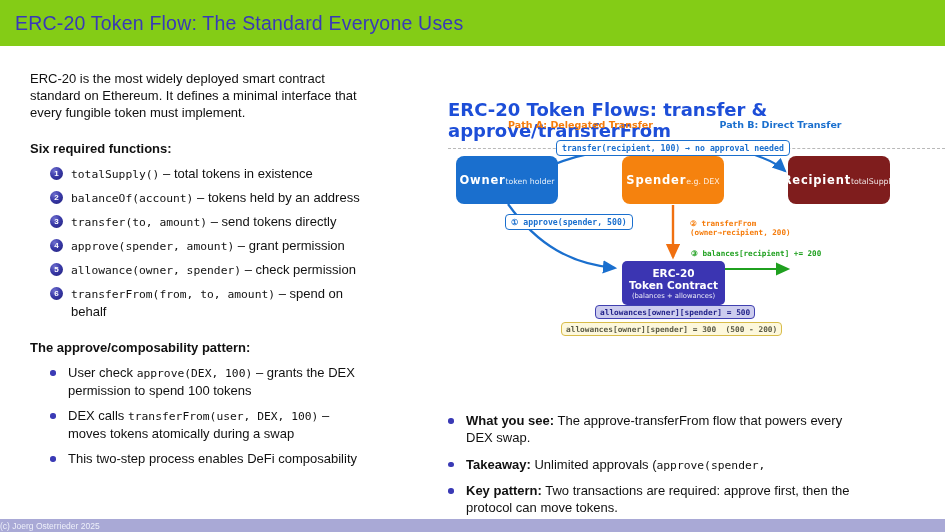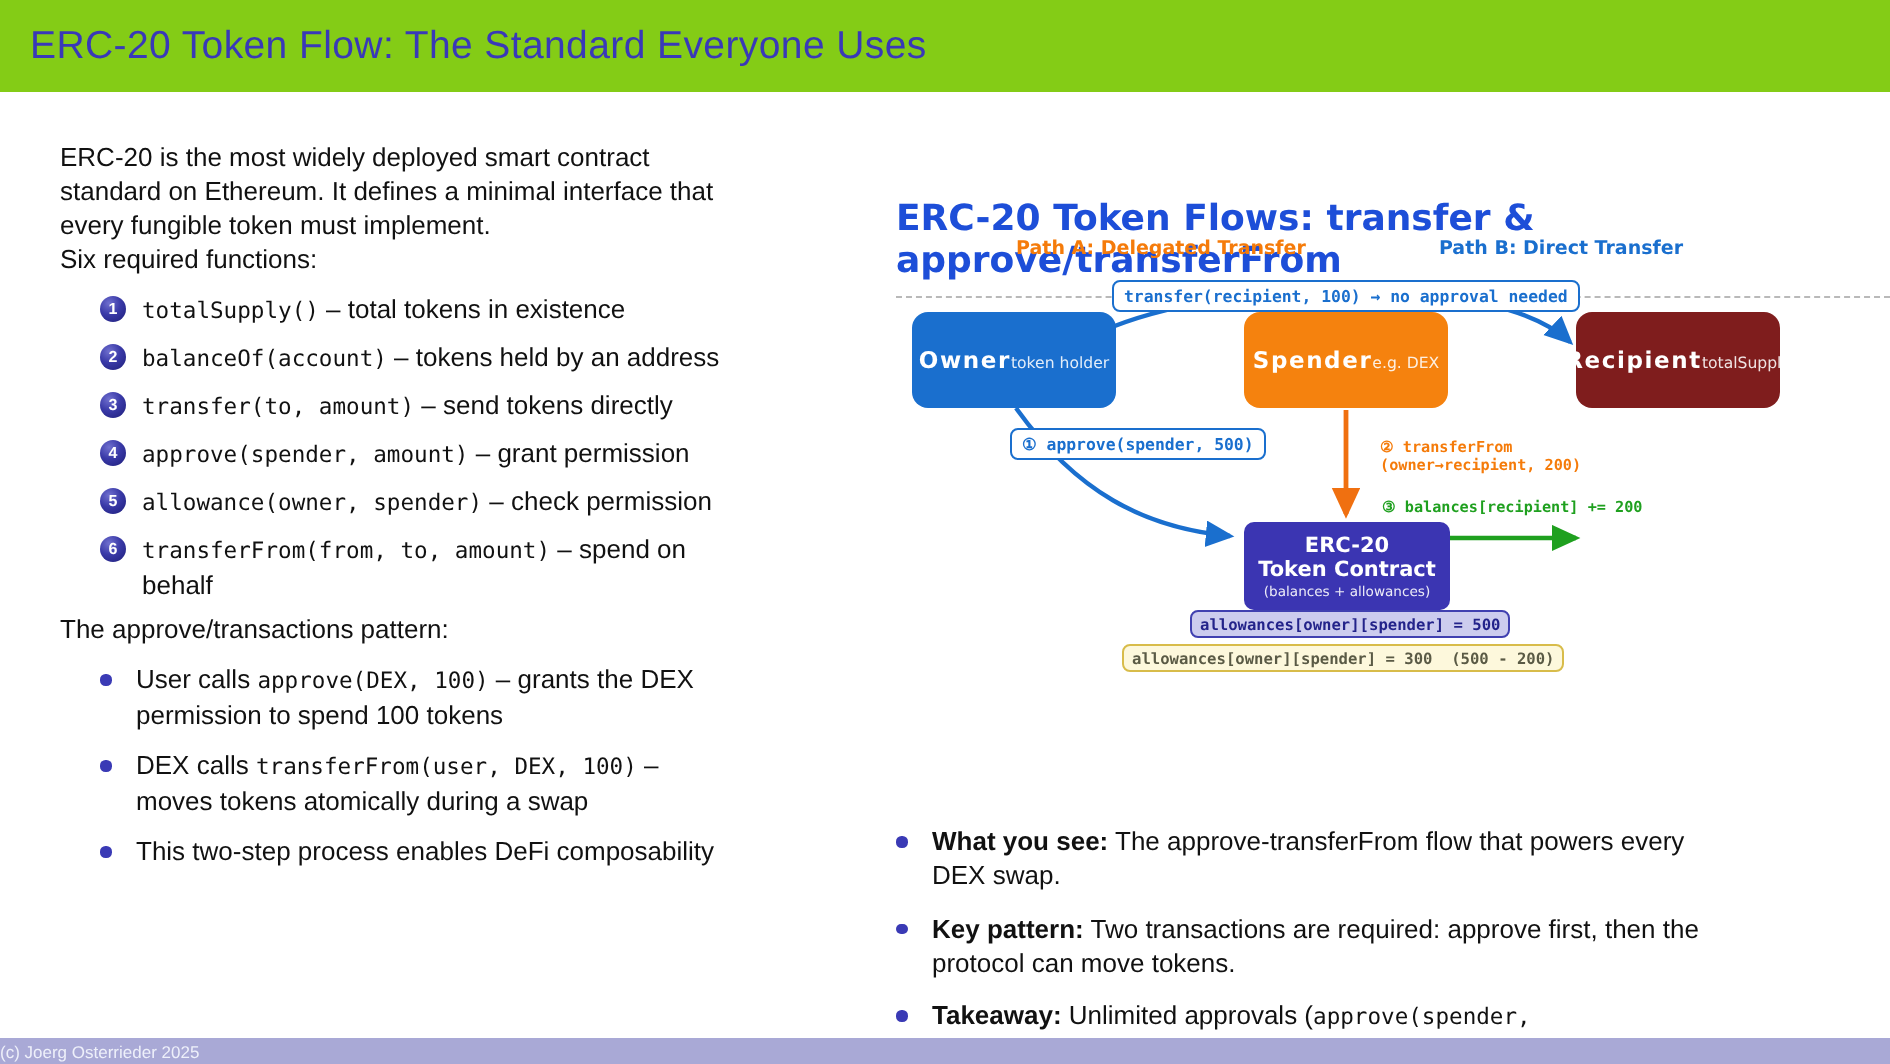--- a/index.html
+++ b/index.html
@@ -16,21 +16,21 @@
   .titlebar h1 { font-size:19.5px; font-weight:normal; color:#3939b8; letter-spacing:.2px; }
   
   .footbar {
     position:absolute; left:0; bottom:0; width:945px; height:13px;
     background:#a9a9d6; display:flex; align-items:center; z-index:30;
   }
   .footbar span { font-size:8.5px; color:#eef0fa; }
   
   .leftcol { position:absolute; left:30px; top:70px; width:405px; }
   .intro { font-size:13px; line-height:17px; white-space:pre-line; }
-  .h-bold { font-size:13px; font-weight:normal; margin-top:1px; }
+  .h-bold { font-size:13px; font-weight:bold; margin-top:20px; }
   code, .code { font-family:"DejaVu Sans Mono", monospace; font-size:11.3px; }
   ol.funcs { list-style:none; margin-top:9px; padding-left:20px; }
   ol.funcs li { display:flex; margin-bottom:6px; line-height:17px; font-size:13px; }
   .ball {
     flex:0 0 13px; width:13px; height:13px; border-radius:50%; margin-right:8px; margin-top:2px;
     background:radial-gradient(circle at 35% 28%, #7070cf 0%, #3a3aa8 45%, #1d1d78 100%);
     color:#fff; font-size:8px; font-weight:bold; display:flex; align-items:center; justify-content:center;
   }
   .li-text { white-space:pre-line; }
   ul.dots { list-style:none; margin-top:9px; padding-left:20px; }
@@ -112,24 +112,24 @@
         <span class="ball">5</span>
         <span class="li-text"><code>allowance(owner, spender)</code><span> – check permission</span></span>
       </li>
       <li>
         <span class="ball">6</span>
         <span class="li-text"><code>transferFrom(from, to, amount)</code><span> – spend on
 behalf</span></span>
       </li>
     </ol>
 
-    <div class="h-bold">The approve/transactions pattern:</div>
+    <div class="h-bold">The approve/composability pattern:</div>
 
     <ul class="dots">
-      <li><span class="nr"><span>User calls </span><code>approve(DEX, 100)</code><span> – grants the DEX
+      <li><span class="nr"><span>User check </span><code>approve(DEX, 100)</code><span> – grants the DEX
 permission to spend 100 tokens</span></span></li>
       <li><span class="nr"><span>DEX calls </span><code>transferFrom(user, DEX, 100)</code><span> –
 moves tokens atomically during a swap</span></span></li>
       <li><span class="nr"><span>This two-step process enables DeFi composability</span><code></code><span></span></span></li>
     </ul>
   </div>
 
   <div class="diagram">
     <div class="dg-title">ERC-20 Token Flows: transfer &amp; approve/transferFrom</div>
     <div class="path-a">Path A: Delegated Transfer</div>
@@ -182,25 +182,25 @@
     <div class="tag tag-allow1">allowances[owner][spender] = 500</div>
     <div class="tag tag-allow2">allowances[owner][spender] = 300  (500 - 200)</div>
   </div>
 
   <div class="notes">
     <div class="note">
       <span class="nb">What you see:</span><span class="nr"> The approve-transferFrom flow that powers every
 DEX swap.</span><code></code>
     </div>
     <div class="note">
+      <span class="nb">Takeaway:</span><span class="nr"> Unlimited approvals (</span><code>approve(spender,</code>
+    </div>
+    <div class="note">
       <span class="nb">Key pattern:</span><span class="nr"> Two transactions are required: approve first, then the
 protocol can move tokens.</span><code></code>
     </div>
-    <div class="note">
-      <span class="nb">Takeaway:</span><span class="nr"> Unlimited approvals (</span><code>approve(spender,</code>
-    </div>
   </div>
 
   <div class="footbar">
     <span>(c) Joerg Osterrieder 2025</span>
   </div>
 
 </div>
 
 </body></html>

